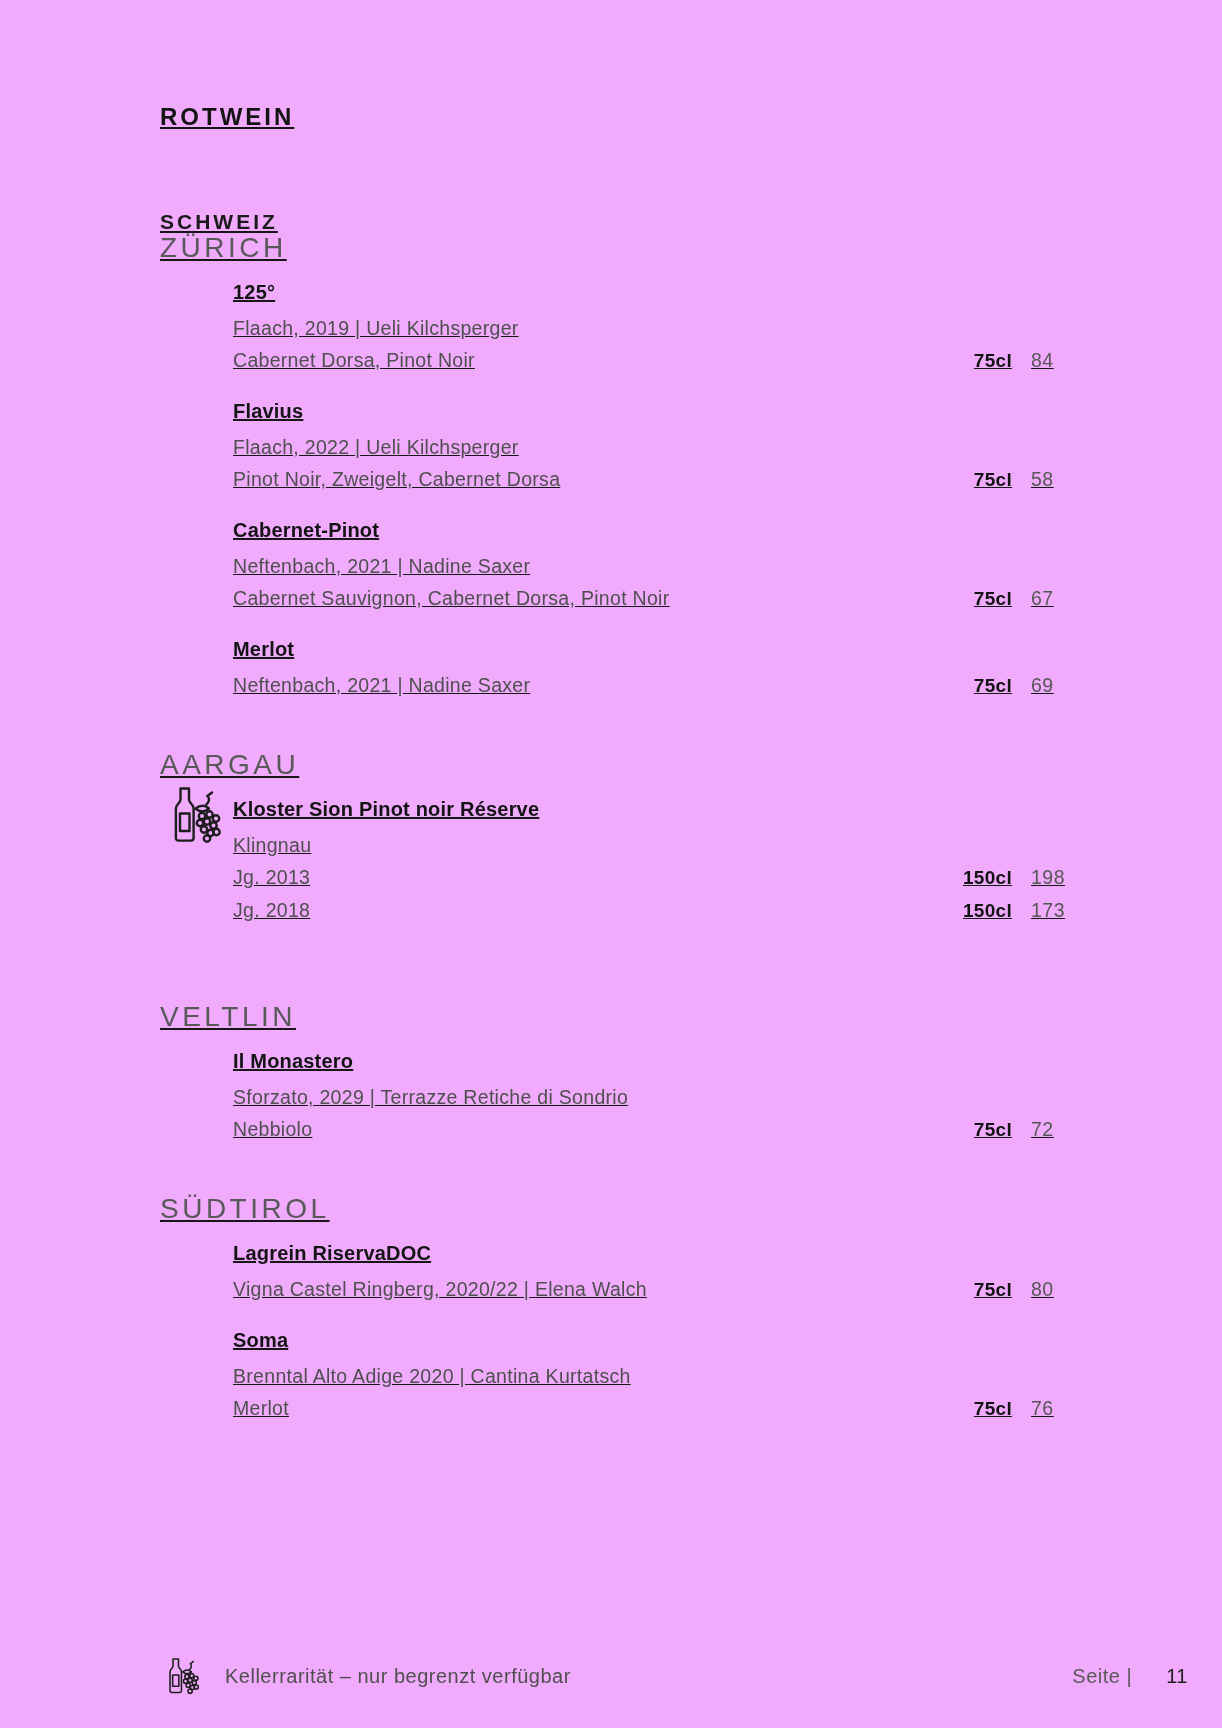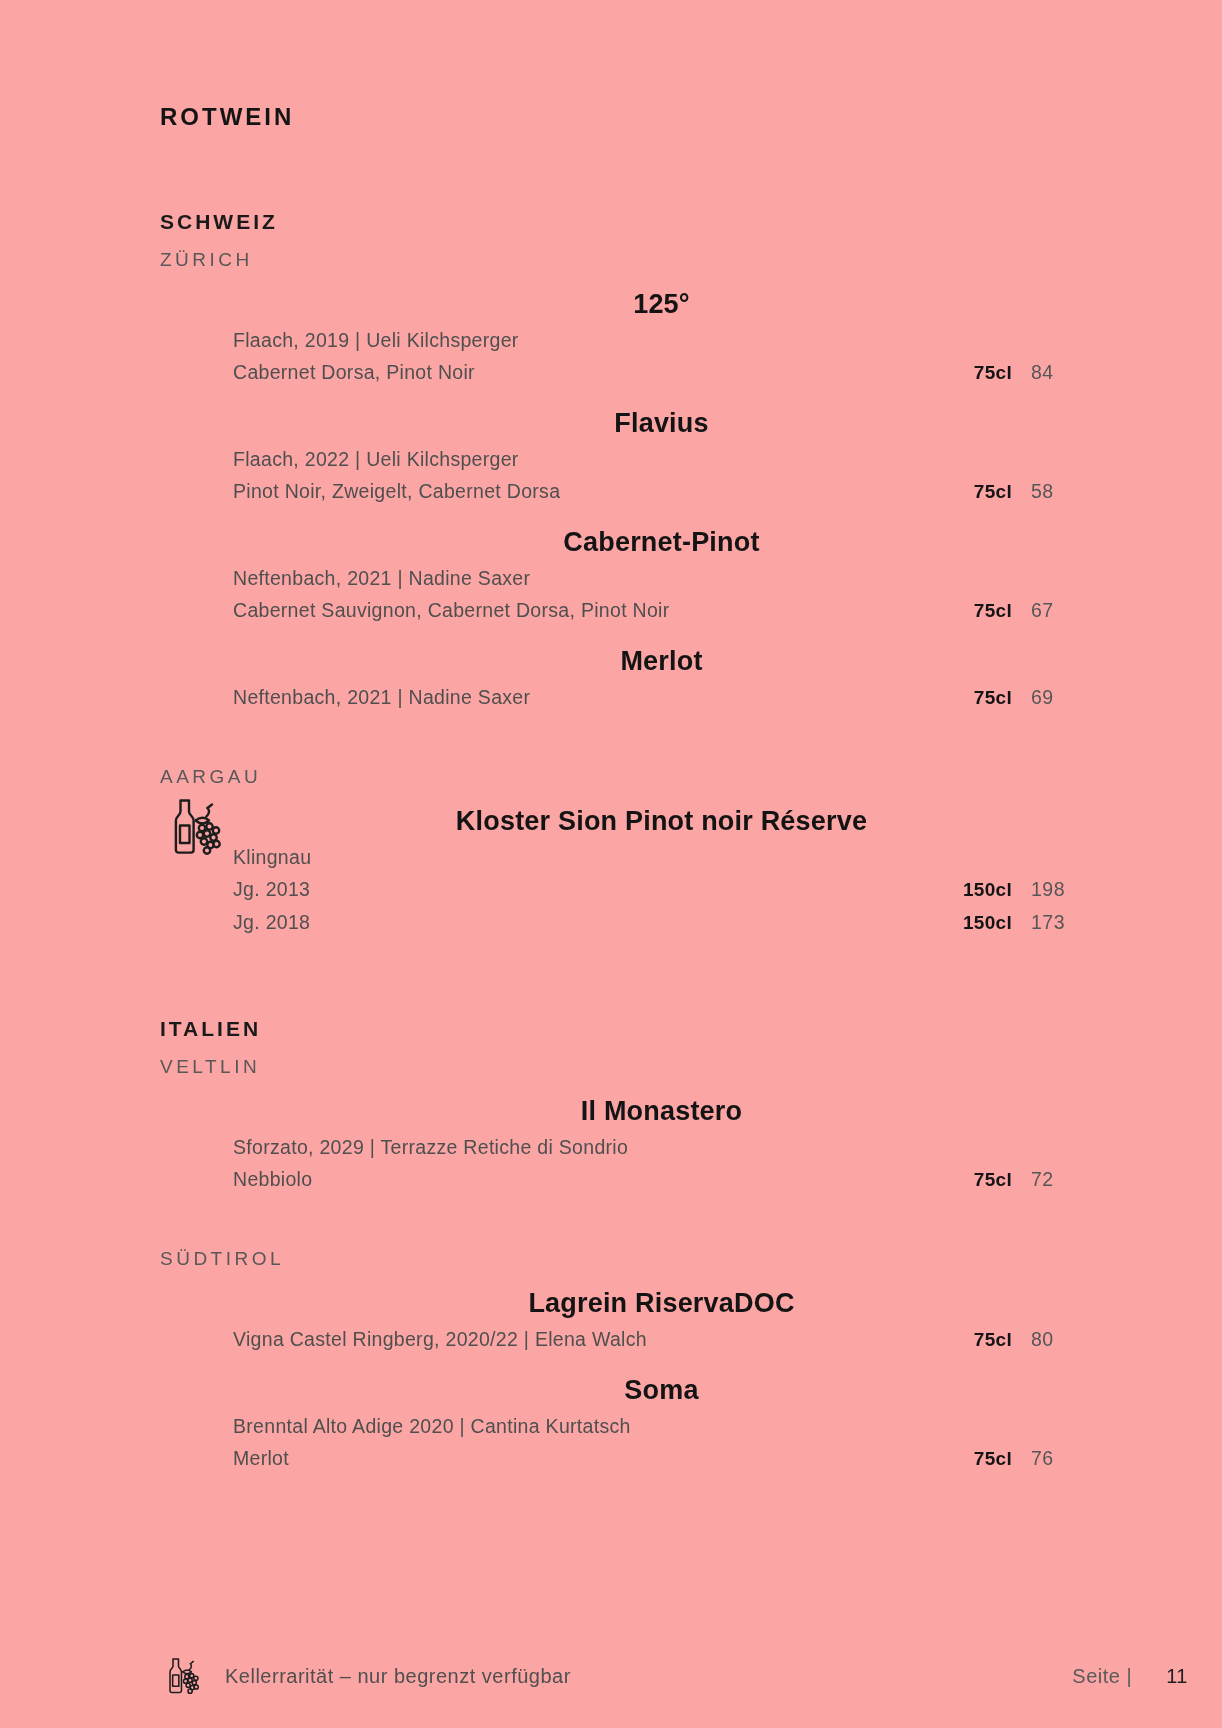--- a/index.html
+++ b/index.html
@@ -5,48 +5,49 @@
   * { margin:0; padding:0; box-sizing:border-box; }
   html,body { background:#ffffff; }
   body {
     font-family: "Liberation Sans", "DejaVu Sans", sans-serif;
     color:#171717;
     -webkit-font-smoothing: antialiased;
   }
   .page {
     position:relative;
     width:1222px; height:1728px;
-    background:#fca5a5;
+    background:#f0abfc;
     overflow:hidden;
+    text-decoration:underline;
   }
   .page-title {
     padding-top:103px;
     margin-left:160px;
     font-size:24px; font-weight:700;
     letter-spacing:3px;
     color:#141414;
     line-height:28px;
   }
   .sections { margin-left:160px; padding-right:132px; }
   .section { margin-top:50px; }
   .section.has-country { margin-top:77px; }
   .sections .section:first-child { margin-top:78px; }
   .country {
     font-size:21px; font-weight:700; letter-spacing:3px;
     color:#1a1a1a; line-height:26px;
   }
   .region {
-    font-size:19px; font-weight:400; letter-spacing:3.5px;
-    color:#585858; line-height:26px; margin-top:12px;
+    font-size:28px; font-weight:400; letter-spacing:3.5px;
+    color:#585858; line-height:26px; margin-top:0;
   }
   .wines { margin-left:73px; margin-top:18px; }
   .wine { position:relative; margin-bottom:21px; }
   .wine-name {
-    font-size:27px; font-weight:700; color:#141414;
-    line-height:26px; margin-bottom:7px; letter-spacing:0.2px;text-align:center;
+    font-size:20px; font-weight:700; color:#141414;
+    line-height:26px; margin-bottom:7px; letter-spacing:0.2px;
   }
   .row { display:flex; align-items:baseline; line-height:32px; }
   .row-text {
     flex:1; font-size:19.5px; color:#4f4f4f; letter-spacing:0.3px;
   }
   .size {
     width:120px; text-align:right;
     font-size:19px; font-weight:700; color:#141414; letter-spacing:0.3px;
   }
   .price {
@@ -157,21 +158,20 @@
             </div>
             <div class="row">
               <span class="row-text">Jg. 2018</span>
               <span class="size">150cl</span>
               <span class="price">173</span>
             </div>
           </article>
         </div>
       </section>
       <section class="section has-country">
-        <h2 class="country">ITALIEN</h2>
         <h3 class="region">VELTLIN</h3>
         <div class="wines">
           <article class="wine">
             <h4 class="wine-name">Il Monastero</h4>
             <div class="row">
               <span class="row-text">Sforzato, 2029 | Terrazze Retiche di Sondrio</span>
             </div>
             <div class="row">
               <span class="row-text">Nebbiolo</span>
               <span class="size">75cl</span>

